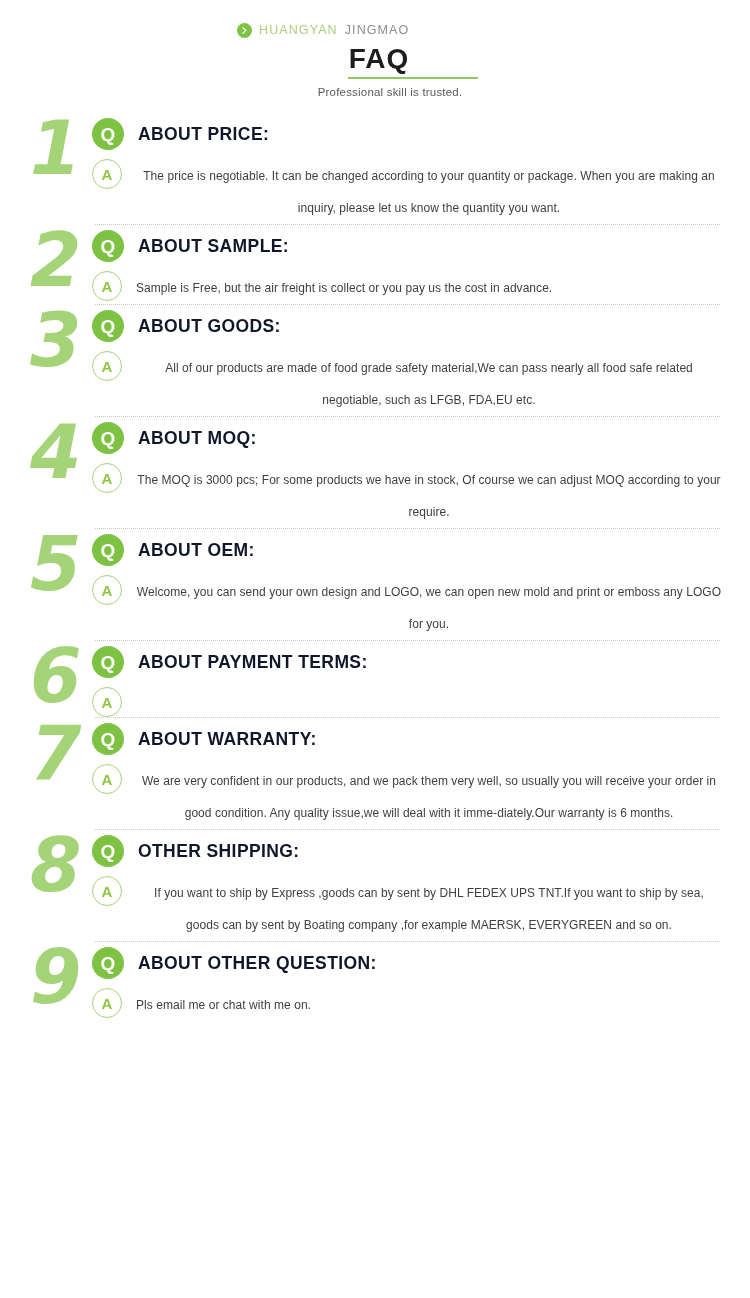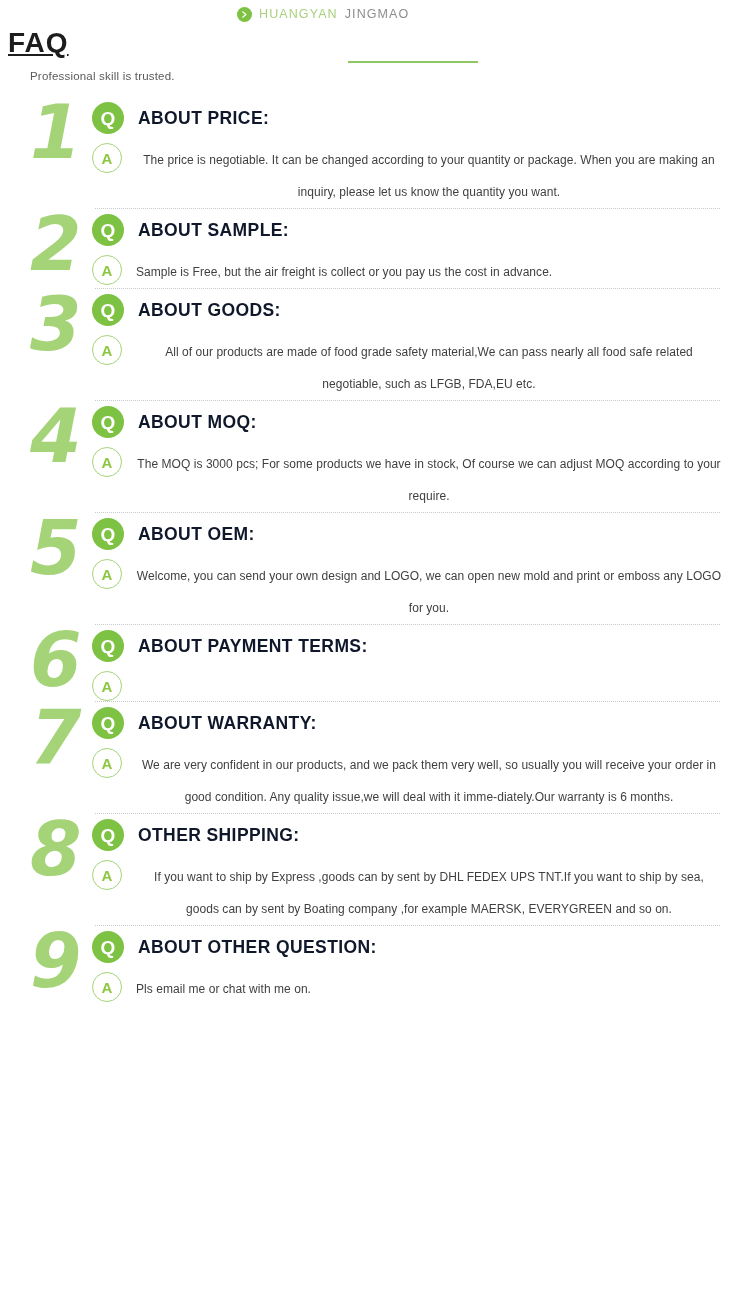--- a/index.html
+++ b/index.html
@@ -11,20 +11,22 @@
     width: 750px;
     height: 1298px;
     font-family: "Liberation Sans", sans-serif;
     color: #3c3c3c;
     overflow: hidden;
   }
 
   
   .header {
     padding-top: 4px;
+    text-align: center;
+    margin-top: 16px;
   }
   .brand {
     display: flex;
     align-items: center;
     justify-content: flex-start;
     gap: 7px;
     margin-left: 237px;
     height: 20px;
   }
   .brand-logo {
@@ -49,21 +51,20 @@
     color: #8d8d8d;
   }
   .faq-title {
     font-size: 28px;
     font-weight: bold;
     color: #1d1d1d;
     letter-spacing: 1px;
     margin-top: 2px;
     margin-left: 8px;
     line-height: 34px;
-    text-decoration: underline;
   }
   .faq-rule {
     width: 130px;
     height: 2px;
     background: #8FC862;
     margin: 1px auto 0 auto;
     margin-left: 348px;
   }
   .faq-sub {
     font-size: 11.5px;

